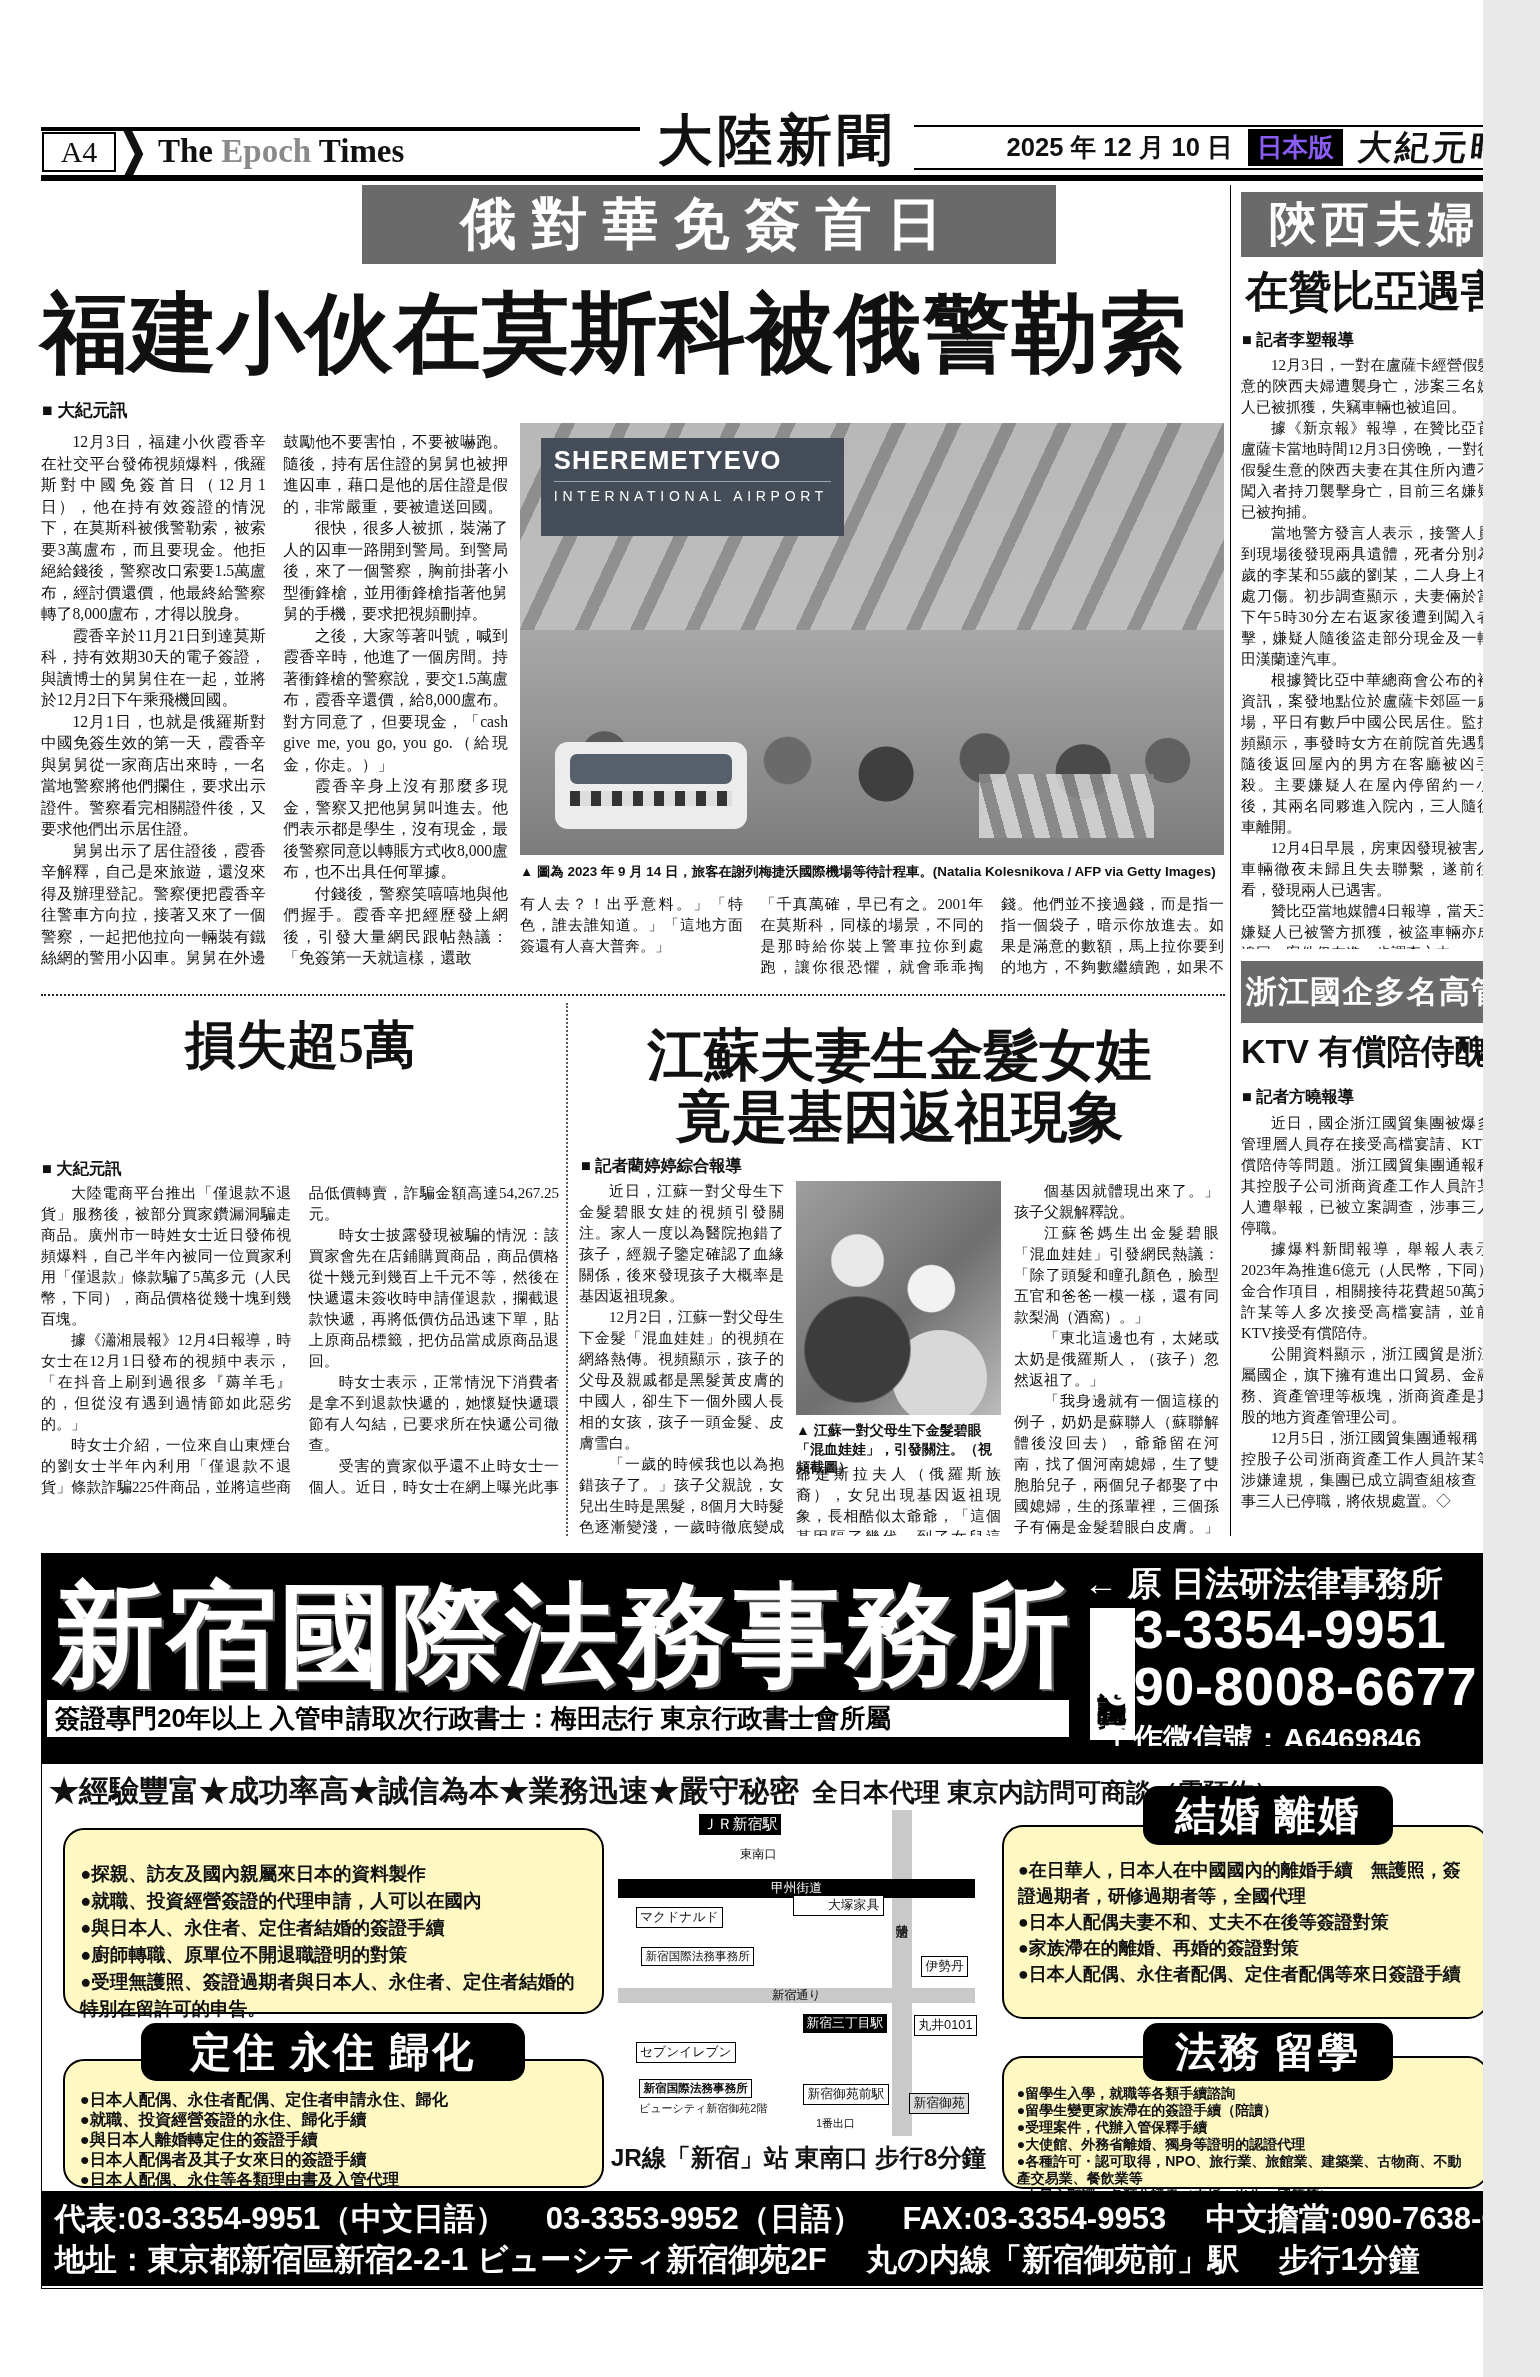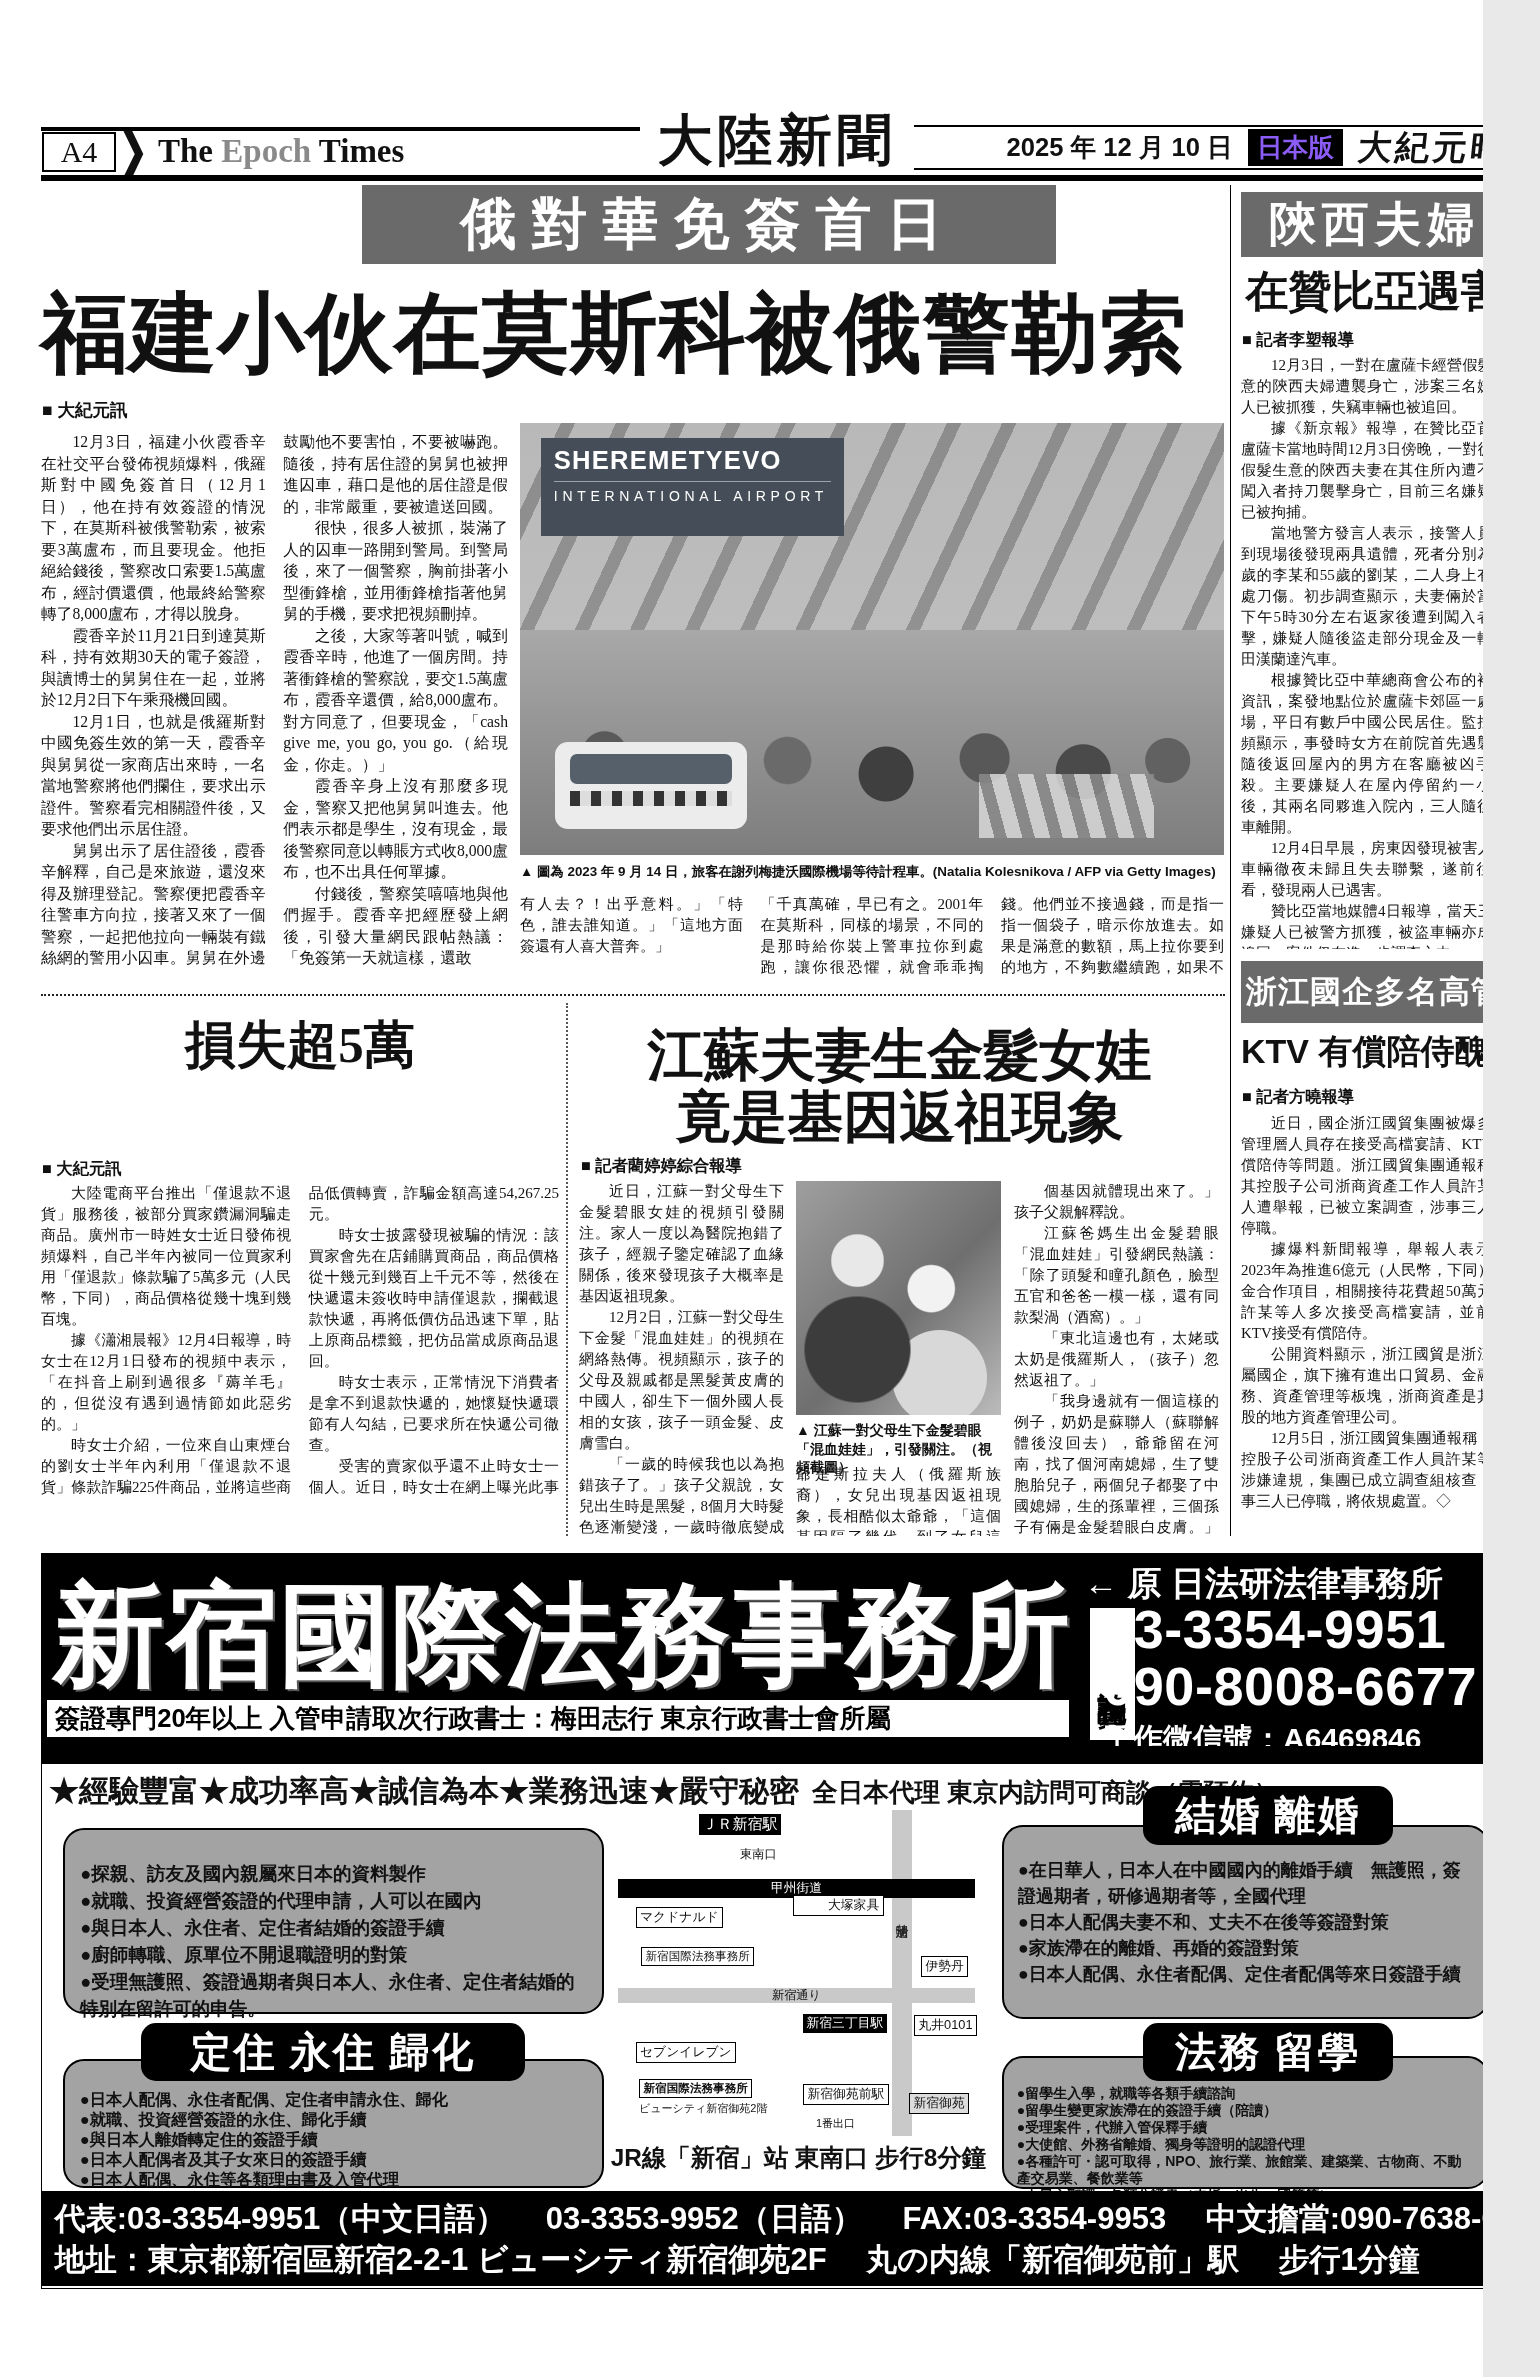--- a/index.html
+++ b/index.html
@@ -114,21 +114,21 @@
   .free{position:absolute;left:1048px;top:54px;width:45px;height:132px;background:#fff;color:#000;
         writing-mode:vertical-rl;font-family:"Liberation Serif",serif;font-size:29px;font-weight:900;
         letter-spacing:2.3px;display:flex;align-items:center;justify-content:center;}
   .tels{position:absolute;left:1061px;top:47px;width:356px;color:#fff;}
   .tel{font-size:54px;font-weight:900;line-height:57px;letter-spacing:0.6px;white-space:nowrap;}
   .wechat{font-size:30px;font-weight:900;margin-top:3.5px;white-space:nowrap;}
   .sepbar{left:0;top:192px;width:1463px;height:17.5px;background:#000;}
   .starline{left:7px;top:217px;width:1452px;white-space:nowrap;}
   .stars{font-size:30px;font-weight:900;}
   .starnote{font-size:25.6px;font-weight:700;margin-left:10.5px;}
-  .adbox{border:2.9px solid #000;border-radius:21px;box-sizing:border-box;background:#a3a3a3;}
+  .adbox{border:2.9px solid #000;border-radius:21px;box-sizing:border-box;background:#fef9c3;}
   .adpill{background:#000;color:#fff;border-radius:15px;text-align:center;
           font-family:"Liberation Serif",serif;font-weight:900;z-index:3;}
   .pill-visa{left:140px;top:234px;width:303px;height:61px;font-size:43px;line-height:61px;}
   .box-visa{left:21px;top:274px;width:541px;height:186px;}
   .box-visa ul{margin:0;padding:30px 15px 0 15px;list-style:none;font-size:18.6px;font-weight:700;line-height:27px;}
   .pill-res{left:99px;top:469px;width:384px;height:58px;font-size:41px;line-height:58px;letter-spacing:2.3px;}
   .box-res{left:21px;top:505px;width:541px;height:129px;}
   .box-res ul{margin:0;padding:28px 15px 0 15px;list-style:none;font-size:16.3px;font-weight:700;line-height:20px;}
   .pill-mar{left:1101px;top:232px;width:250px;height:59px;font-size:41px;line-height:59px;letter-spacing:2.3px;}
   .box-mar{left:960px;top:271px;width:487px;height:194px;}

